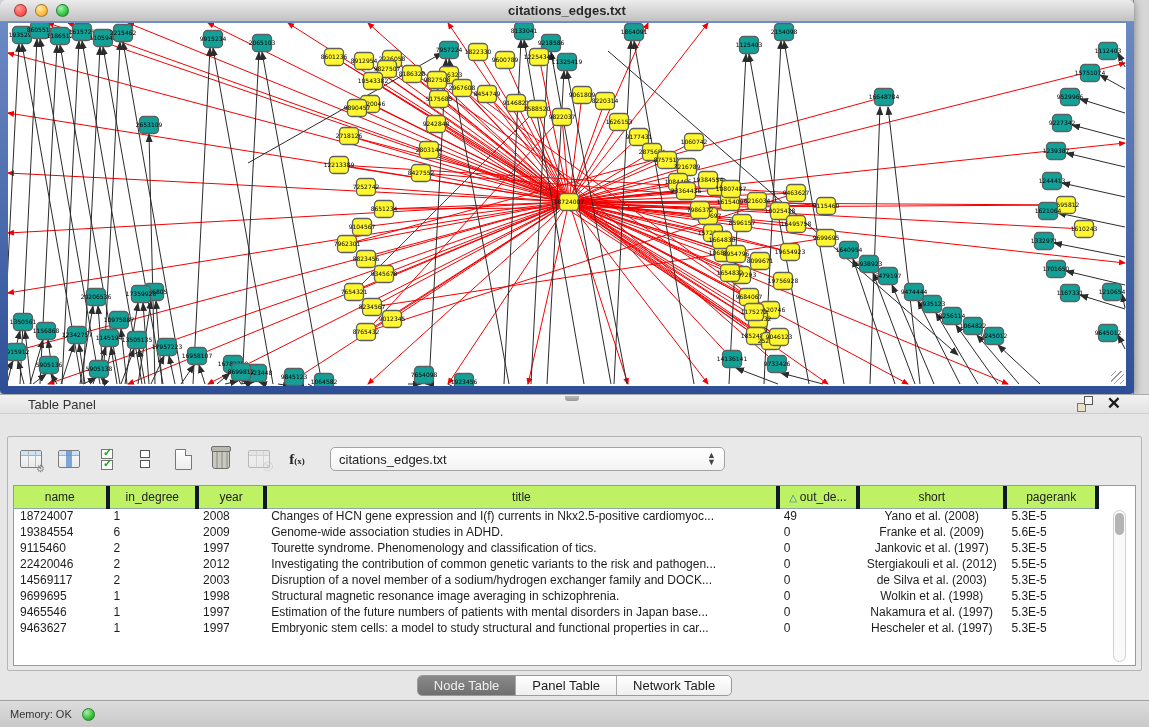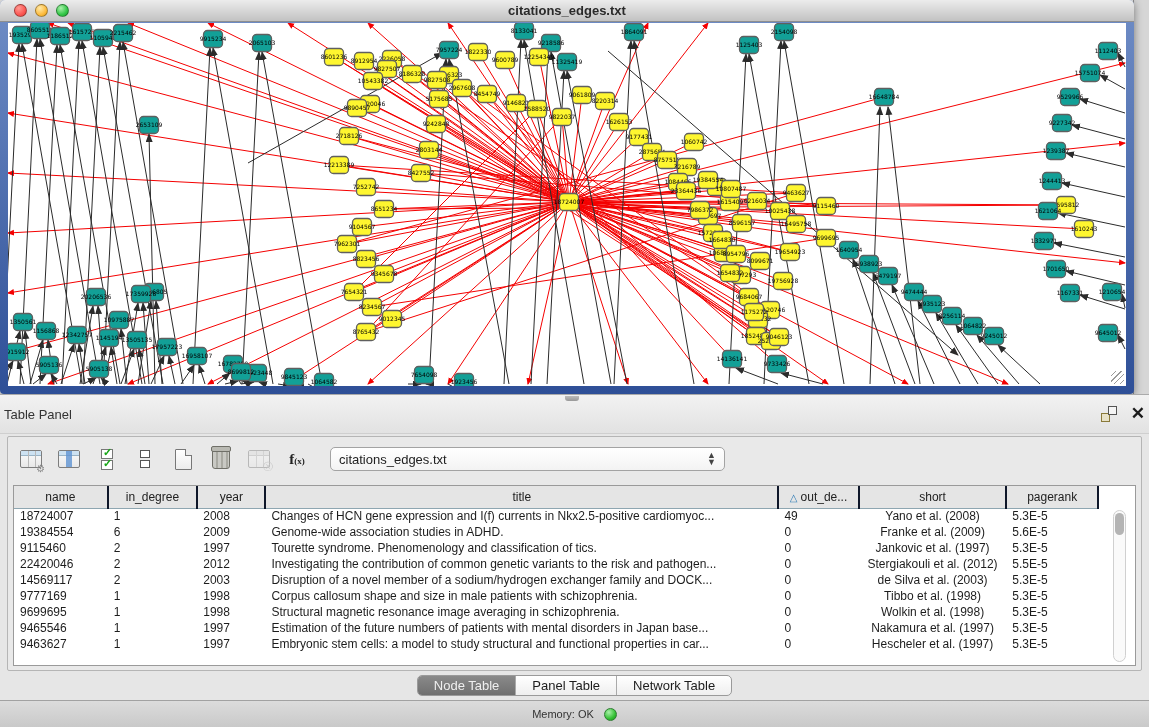--- a/index.html
+++ b/index.html
@@ -20,23 +20,23 @@
   .light{width:13px;height:13px;border-radius:50%;border:1px solid rgba(0,0,0,.35)}
   .light.red{background:radial-gradient(circle at 35% 30%,#ff9a93,#fc5753 60%,#d43b33)}
   .light.yellow{background:radial-gradient(circle at 35% 30%,#ffe9a8,#fdbc40 60%,#d9990f)}
   .light.green{background:radial-gradient(circle at 35% 30%,#a9f0a9,#33c748 60%,#1b9a2c)}
   .net-canvas{position:absolute;left:8px;top:23px;width:1118px;height:363px;background:#fff;overflow:hidden}
   .resize-grip{position:absolute;right:2px;bottom:2px;width:13px;height:13px;
        background:repeating-linear-gradient(135deg,transparent 0 3px,#9a9a9a 3px 4px)}
 
   
   .table-panel{position:absolute;left:0;top:394px;width:1149px;height:333px;background:#E6E6E6}
-  .panel-titlebar{height:40px;background:linear-gradient(#f2f2f2,#e2e2e2);
+  .panel-titlebar{height:20px;background:linear-gradient(#f2f2f2,#e2e2e2);
        border-top:1px solid #aaa;border-bottom:1px solid #cfcfcf;
-       display:flex;align-items:center;padding:0 4px;position:relative}
+       display:flex;align-items:center;padding:0 28px;position:relative}
   .panel-title{font-size:13px;color:#333}
   .panel-titlebar .spacer{flex:1}
   .float-icon{width:16px;height:16px;position:relative;margin-right:14px;cursor:default}
   .float-icon .sq1{position:absolute;left:0;bottom:0;width:9px;height:9px;border:1.5px solid #8a7a3a;background:#e8e2c8}
   .float-icon .sq2{position:absolute;right:0;top:0;width:9px;height:9px;border:1.5px solid #555;background:#f5f5f5}
   .close-icon{font-size:17px;font-weight:bold;color:#1b1b1b;line-height:16px}
   .divider-grip{position:absolute;left:565px;top:1px;width:14px;height:5px;
        background:linear-gradient(#bbb,#999);border-radius:0 0 3px 3px}
 
   .panel-inner{position:absolute;left:7px;top:42px;width:1135px;height:235px;
@@ -66,40 +66,40 @@
   .fx-icon{font-family:"Liberation Serif",serif;font-weight:bold;font-size:15px;color:#222}
   .fx-icon small{font-size:9px}
   .combo{width:395px;height:24px;margin-left:8px;background:linear-gradient(#fff,#f3f3f3);
        border:1px solid #a3a3a3;border-radius:5px;display:flex;align-items:center;padding:0 8px;font-size:13px}
   .combo .flex{flex:1}
   .combo .arrows{font-size:9px;line-height:7px;color:#444;text-align:center}
 
   .data-table-wrap{position:absolute;left:5px;top:48px;right:5px;bottom:4px;
        background:#fff;border:1px solid #9a9a9a;overflow:hidden}
   table.data{border-collapse:collapse;table-layout:fixed;width:1085px;font-size:12px}
-  table.data th{background:#e5e5e5;border-right:2px solid #0f172a;border-bottom:1px solid #8ea6b1;
+  table.data th{background:#bef264;border-right:4px solid #0f172a;border-bottom:1px solid #8ea6b1;
        font-weight:normal;height:22px;text-align:center;overflow:hidden;white-space:nowrap}
   table.data td{height:16px;padding:0 6px;overflow:hidden;white-space:nowrap;color:#1d1d1d}
   table.data td.ctr{text-align:center}
   .sort-tri{color:#2e7bb5;font-size:10px;margin-right:3px}
   .vscroll{position:absolute;right:9px;top:24px;bottom:3px;width:13px;
        background:#fafafa;border:1px solid #d0d0d0;border-radius:7px}
   .vscroll .thumb{position:absolute;left:1px;right:1px;top:2px;height:22px;background:#b4b4b4;border-radius:6px}
 
   .tabs-row{position:absolute;left:0;top:281px;width:100%;display:flex;justify-content:center}
   .seg{display:flex;border:1px solid #9a9a9a;border-radius:5px;overflow:hidden;height:21px;
        background:linear-gradient(#fff,#efefef)}
   .seg .tab{padding:0 16px;display:flex;align-items:center;font-size:13px;color:#1c1c1c;
        border-right:1px solid #aaa}
   .seg .tab:last-child{border-right:none}
   .seg .tab.sel{background:linear-gradient(#8a8a8a,#6f6f6f);color:#efefef}
 
   .status-bar{position:absolute;left:0;top:306px;width:100%;height:27px;
        background:linear-gradient(#dcdcdc,#c9c9c9);border-top:1px solid #a2a2a2;
-       display:flex;align-items:center;justify-content:center;padding:9px 10px;gap:10px}
+       display:flex;align-items:center;justify-content:flex-start;padding:9px 10px;gap:10px}
   .mem-label{font-size:11px;color:#333}
   .mem-dot{width:13px;height:13px;border-radius:50%;border:1px solid #2e7d32;
        background:radial-gradient(circle at 35% 30%,#a9f0a9,#35c135 60%,#1d8f1d)}
 </style>
 </head>
 <body>
 
 <div class="desktop-strip"></div>
 
 <div class="net-window">
@@ -999,29 +999,20 @@
             <tr>
               <td>14569117</td>
               <td>2</td>
               <td>2003</td>
               <td>Disruption of a novel member of a sodium/hydrogen exchanger family and DOCK...</td>
               <td>0</td>
               <td class="ctr">de Silva et al. (2003)</td>
               <td>5.3E-5</td>
             </tr>
             <tr>
-              <td>9777169</td>
-              <td>1</td>
-              <td>1998</td>
-              <td>Corpus callosum shape and size in male patients with schizophrenia.</td>
-              <td>0</td>
-              <td class="ctr">Tibbo et al. (1998)</td>
-              <td>5.3E-5</td>
-            </tr>
-            <tr>
               <td>9699695</td>
               <td>1</td>
               <td>1998</td>
               <td>Structural magnetic resonance image averaging in schizophrenia.</td>
               <td>0</td>
               <td class="ctr">Wolkin et al. (1998)</td>
               <td>5.3E-5</td>
             </tr>
             <tr>
               <td>9465546</td>

